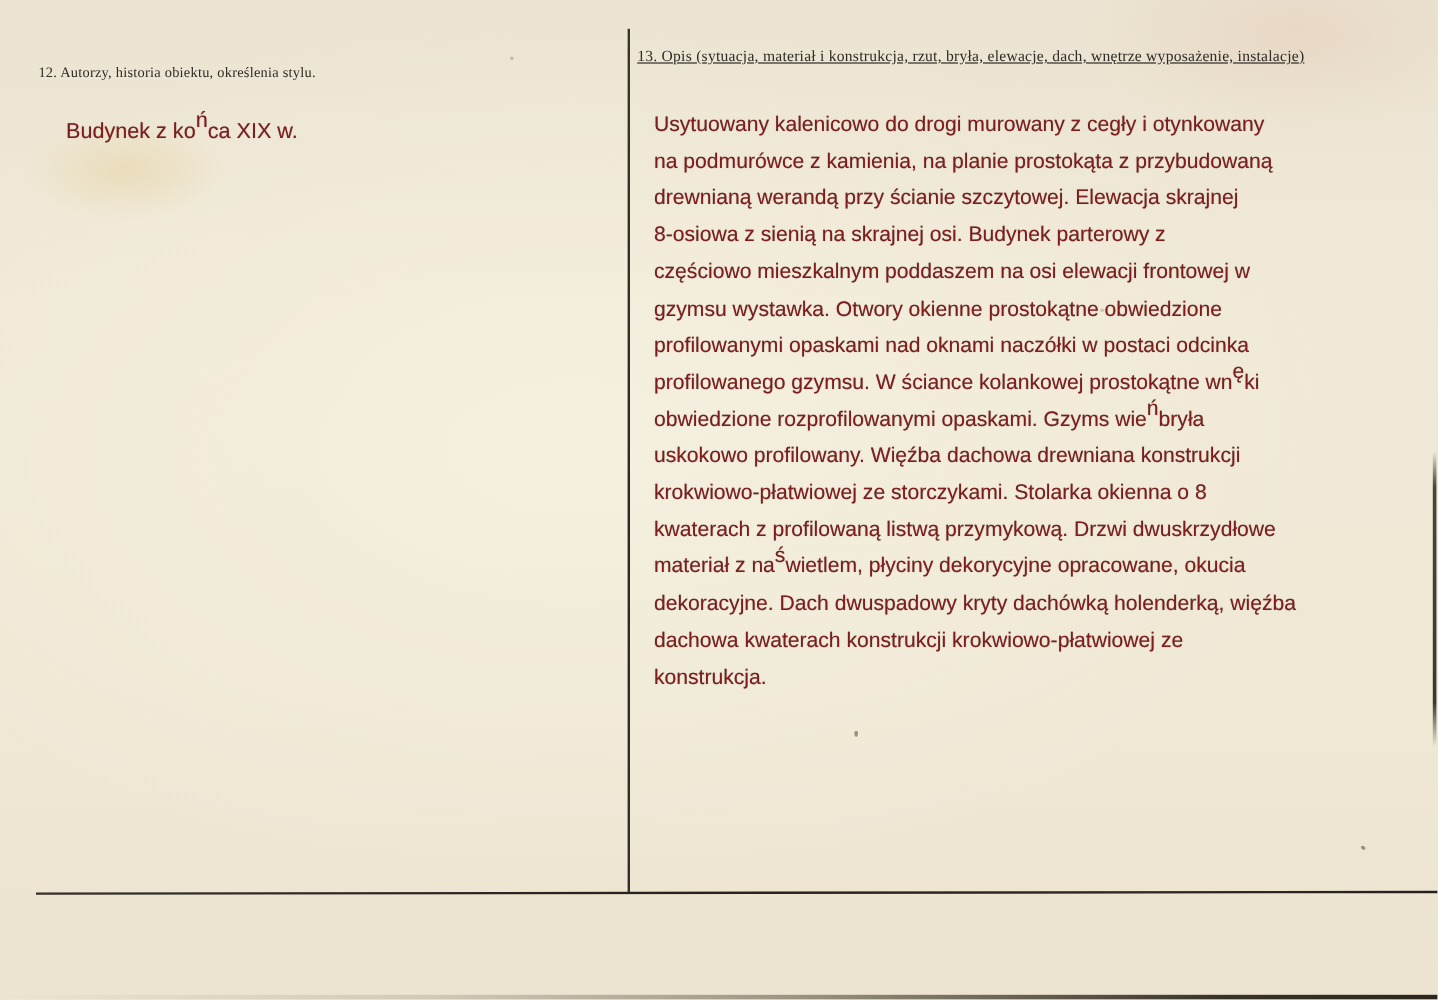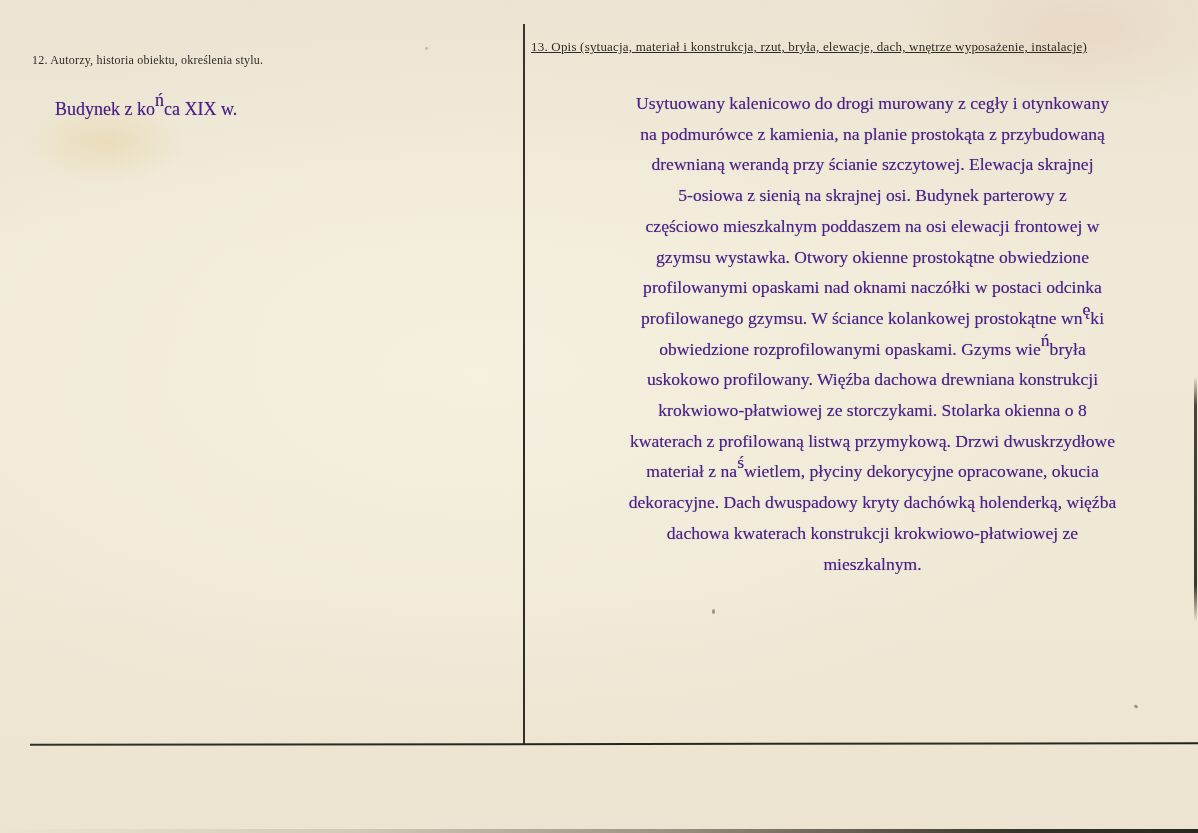--- a/index.html
+++ b/index.html
@@ -22,24 +22,23 @@
   .print-header {
     position: absolute;
     font-family: "Liberation Serif", serif;
     color: #2e2c27;
     letter-spacing: 0.2px;
     white-space: nowrap;
   }
   #header-12 { left: 32px; top: 41px; font-size: 12px; margin-top: 12px; }
   #header-13 { left: 531px; top: 39px; font-size: 13px; text-decoration: underline; }
   .typed {
-    font-family: Liberation Serif, serif;
-    color: #4c1d95;
+    font-family: Liberation Sans, sans-serif;
+    color: #7f1d1d;
     text-shadow: 0 0 0.7px rgba(60,56,48,0.55);
-    text-align: center;
   }
   #style-block {
     position: absolute; left: 55px; top: 94px;
     font-size: 18px; line-height: 30px;
   }
   #description-block {
     position: absolute; left: 545px; top: 88px;
     width: 655px;
     font-size: 17.6px; line-height: 30.7px;
   }
@@ -82,33 +81,33 @@
 <div id="header-13" class="print-header">13. Opis (sytuacja, materiał i konstrukcja, rzut, bryła, elewacje, dach, wnętrze wyposażenie, instalacje)</div>
 
 <div id="style-block" class="typed">
     <div class="typed-line"><span>Budynek z ko</span><span class="sup">ń</span><span>ca XIX w.</span></div>
   </div>
 
 <div id="description-block" class="typed">
     <div class="typed-line"><span>Usytuowany kalenicowo do drogi murowany z cegły i otynkowany</span></div>
     <div class="typed-line"><span>na podmurówce z kamienia, na planie prostokąta z przybudowaną</span></div>
     <div class="typed-line"><span>drewnianą werandą przy ścianie szczytowej. Elewacja skrajnej</span></div>
-    <div class="typed-line"><span>5-osiowa z sienią na skrajnej osi. Budynek parterowy z</span></div>
+    <div class="typed-line"><span>8-osiowa z sienią na skrajnej osi. Budynek parterowy z</span></div>
     <div class="typed-line"><span>częściowo mieszkalnym poddaszem na osi elewacji frontowej w</span></div>
     <div class="typed-line"><span>gzymsu wystawka. Otwory okienne prostokątne obwiedzione</span></div>
     <div class="typed-line"><span>profilowanymi opaskami nad oknami naczółki w postaci odcinka</span></div>
     <div class="typed-line"><span>profilowanego gzymsu. W ściance kolankowej prostokątne wn</span><span class="sup">ę</span><span>ki</span></div>
     <div class="typed-line"><span>obwiedzione rozprofilowanymi opaskami. Gzyms wie</span><span class="sup">ń</span><span>bryła</span></div>
     <div class="typed-line"><span>uskokowo profilowany. Więźba dachowa drewniana konstrukcji</span></div>
     <div class="typed-line"><span>krokwiowo-płatwiowej ze storczykami. Stolarka okienna o 8</span></div>
     <div class="typed-line"><span>kwaterach z profilowaną listwą przymykową. Drzwi dwuskrzydłowe</span></div>
     <div class="typed-line"><span>materiał z na</span><span class="sup">ś</span><span>wietlem, płyciny dekorycyjne opracowane, okucia</span></div>
     <div class="typed-line"><span>dekoracyjne. Dach dwuspadowy kryty dachówką holenderką, więźba</span></div>
     <div class="typed-line"><span>dachowa kwaterach konstrukcji krokwiowo-płatwiowej ze</span></div>
-    <div class="typed-line"><span>mieszkalnym.</span></div>
+    <div class="typed-line"><span>konstrukcja.</span></div>
   </div>
 
 <div class="vrule"></div>
 <div class="hrule"></div>
 <div class="edge-right"></div>
 <div class="edge-bottom"></div>
 
 <div id="speck-1" class="speck"></div>
 <div id="speck-2" class="speck"></div>
 <div id="speck-3" class="speck"></div>

